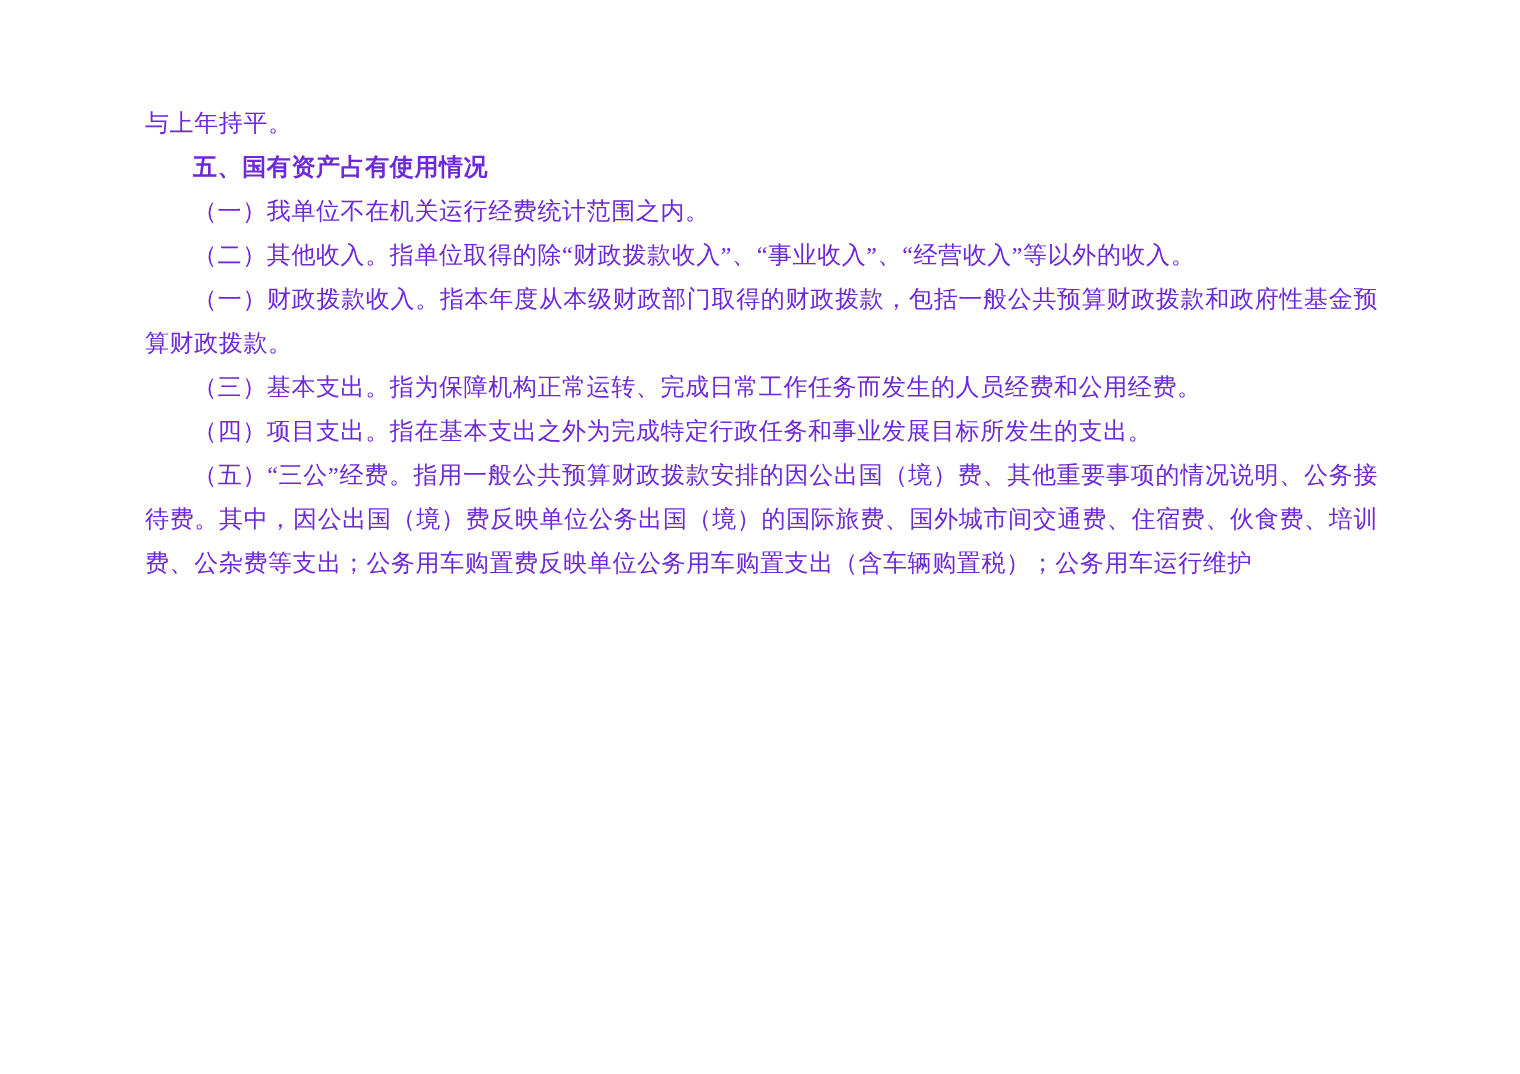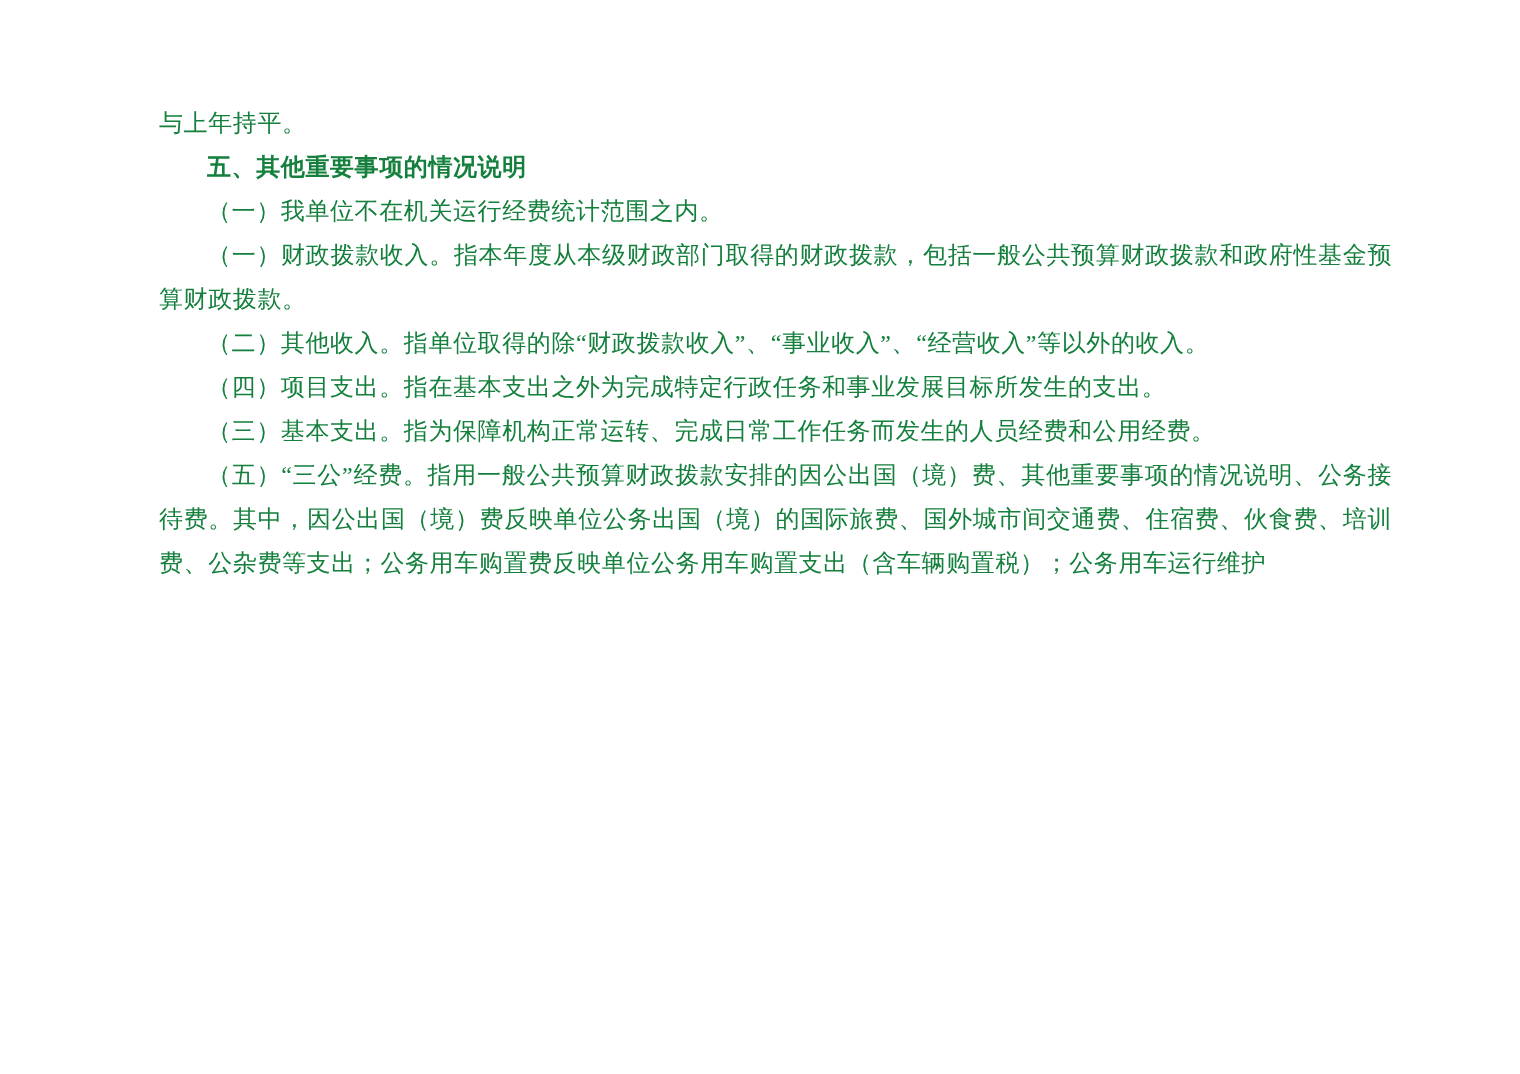--- a/index.html
+++ b/index.html
@@ -5,24 +5,24 @@
   html, body { margin: 0; padding: 0; }
   body {
     width: 1520px;
     height: 1074px;
     background: #ffffff;
     overflow: hidden;
     position: relative;
   }
   .page {
     position: absolute;
-    left: 159px;
+    left: 145px;
     top: 101px;
     width: 1233px;
-    color: #15803d;
+    color: #6d28d9;
     font-family: "Liberation Serif", "DejaVu Serif", serif;
     font-size: 24px;
     line-height: 44px;
     text-align: justify;
     text-justify: inter-ideograph;
   }
   .para {
     margin: 0;
     text-indent: 2em;
     letter-spacing: 0.6px;
@@ -37,20 +37,20 @@
     font-weight: 700;
     font-family: "Liberation Sans", "DejaVu Sans", sans-serif;
     letter-spacing: 0.6px;
   }
 </style>
 </head>
 <body>
 
 <div class="page">
   <p class="para noindent">与上年持平。</p>
-  <p class="heading">五、其他重要事项的情况说明</p>
+  <p class="heading">五、国有资产占有使用情况</p>
   <p class="para">（一）我单位不在机关运行经费统计范围之内。</p>
+  <p class="para">（二）其他收入。指单位取得的除“财政拨款收入”、“事业收入”、“经营收入”等以外的收入。</p>
   <p class="para">（一）财政拨款收入。指本年度从本级财政部门取得的财政拨款，包括一般公共预算财政拨款和政府性基金预算财政拨款。</p>
-  <p class="para">（二）其他收入。指单位取得的除“财政拨款收入”、“事业收入”、“经营收入”等以外的收入。</p>
+  <p class="para">（三）基本支出。指为保障机构正常运转、完成日常工作任务而发生的人员经费和公用经费。</p>
   <p class="para">（四）项目支出。指在基本支出之外为完成特定行政任务和事业发展目标所发生的支出。</p>
-  <p class="para">（三）基本支出。指为保障机构正常运转、完成日常工作任务而发生的人员经费和公用经费。</p>
   <p class="para">（五）“三公”经费。指用一般公共预算财政拨款安排的因公出国（境）费、其他重要事项的情况说明、公务接待费。其中，因公出国（境）费反映单位公务出国（境）的国际旅费、国外城市间交通费、住宿费、伙食费、培训费、公杂费等支出；公务用车购置费反映单位公务用车购置支出（含车辆购置税）；公务用车运行维护</p>
 </div>
 
 </body></html>

